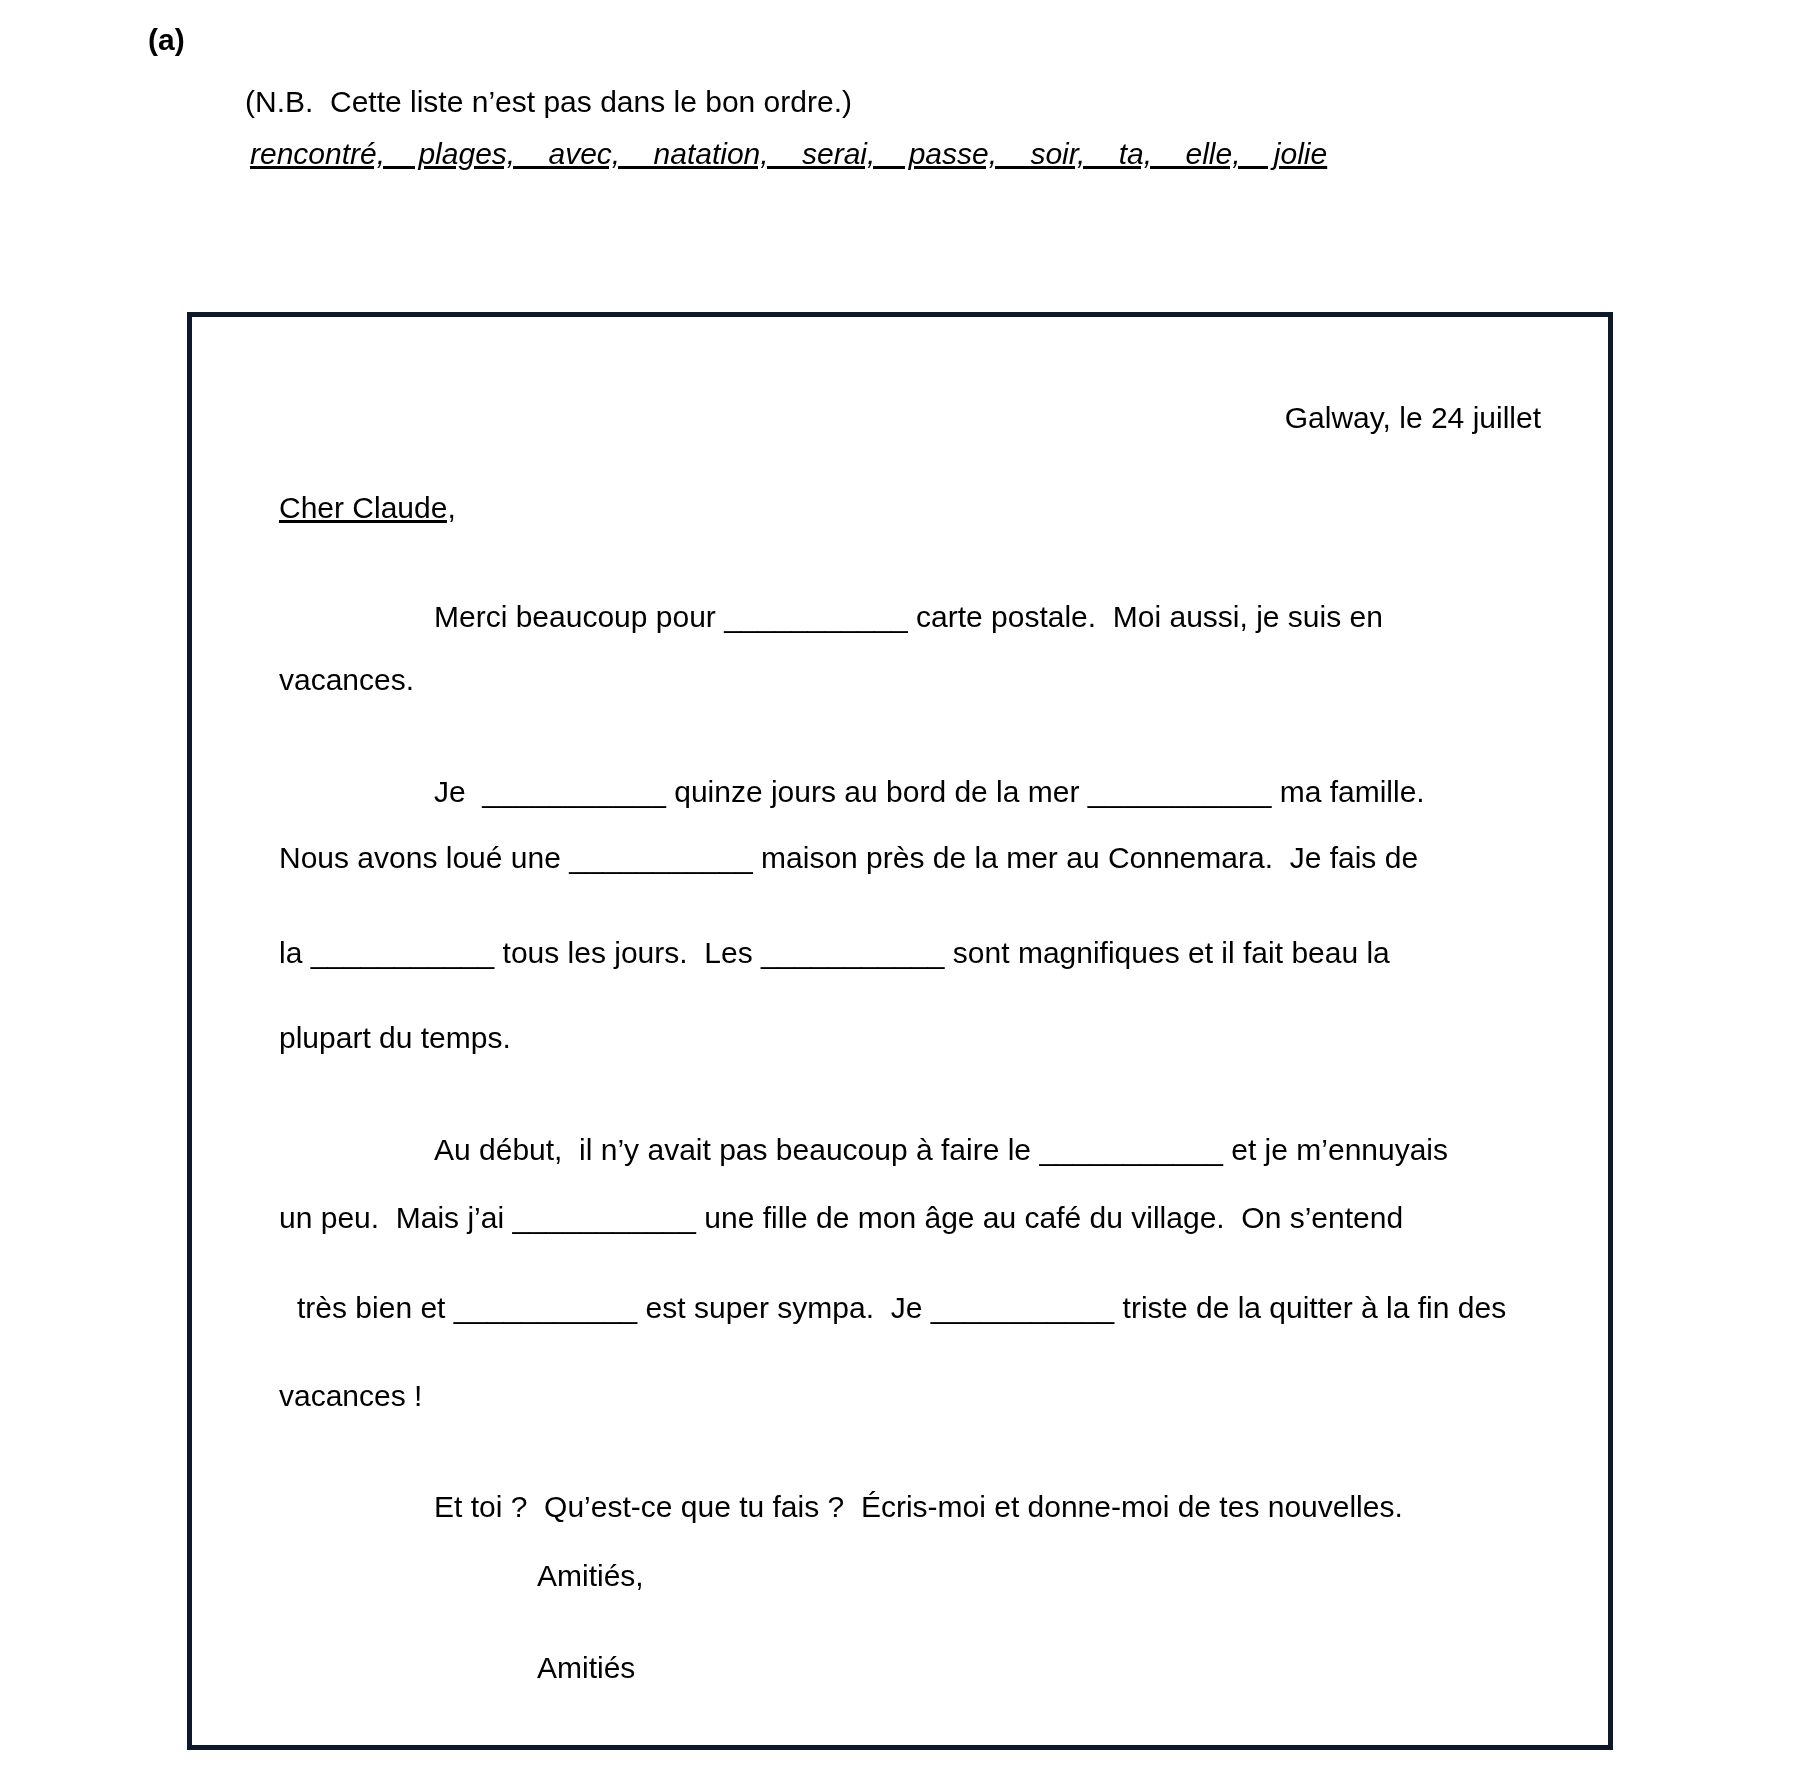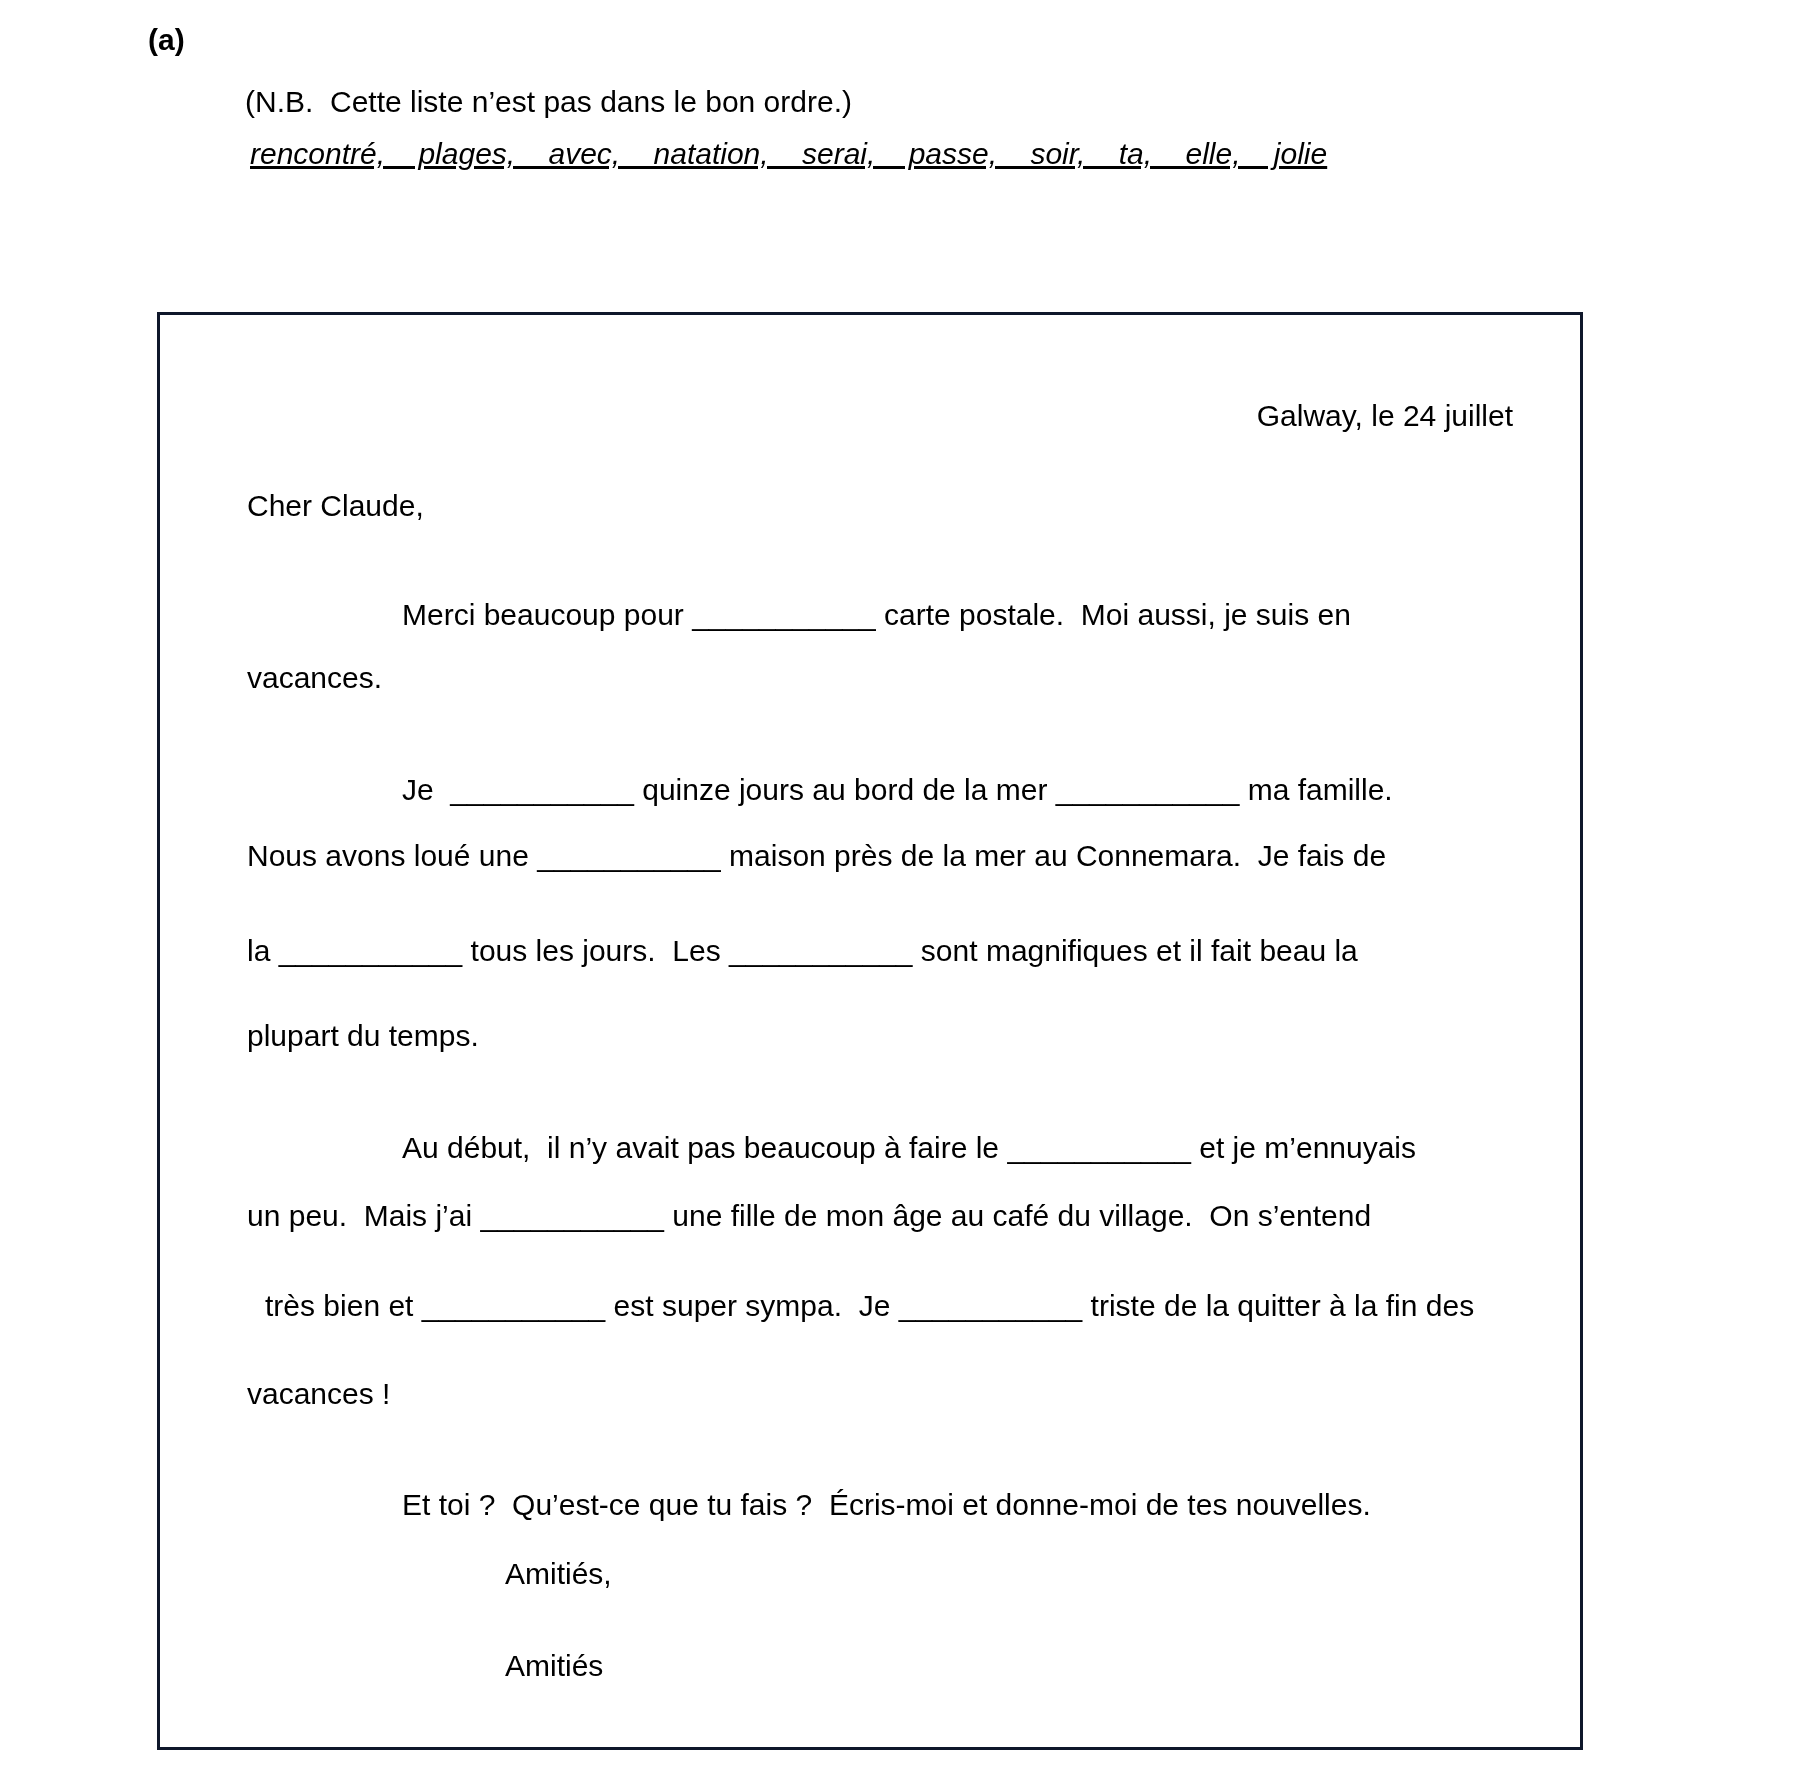--- a/index.html
+++ b/index.html
@@ -17,39 +17,39 @@
   .bold { font-weight: bold; }
   .italic { font-style: italic; }
 
   .q-label  { left: 148px; top: 22px; }
   .q-instr  { left: 245px; top: 22px; }
   .q-note   { left: 245px; top: 84px; }
   .wordbank { left: 250px; top: 136px; text-decoration: underline; }
 
   .letter-box {
     position: absolute;
-    left: 157px;
+    left: 187px;
     top: 312px;
     width: 1426px;
     height: 1438px;
-    border: 3px solid #0f172a;
+    border: 5px solid #0f172a;
     box-sizing: border-box;
   }
   .line {
     position: absolute;
     white-space: pre;
     font-size: 30px;
     line-height: 1.2;
   }
   .l-date   { right: 67px; top: 83px; text-align: right; }
   .l-margin { left: 87px; }
   .l-tab    { left: 242px; margin-top: 24px; }
   .l-sign   { left: 345px; }
 
-  .t-0  { top: 173px; }
+  .t-0  { top: 173px; text-decoration: underline; }
   .t-1  { top: 258px; }
   .t-2  { top: 345px; }
   .t-3  { top: 433px; }
   .t-4  { top: 523px; }
   .t-5  { top: 618px; }
   .t-6  { top: 703px; }
   .t-7  { top: 791px; }
   .t-8  { top: 883px; }
   .t-9  { top: 973px; margin-left: 18px; }
   .t-10 { top: 1061px; }

